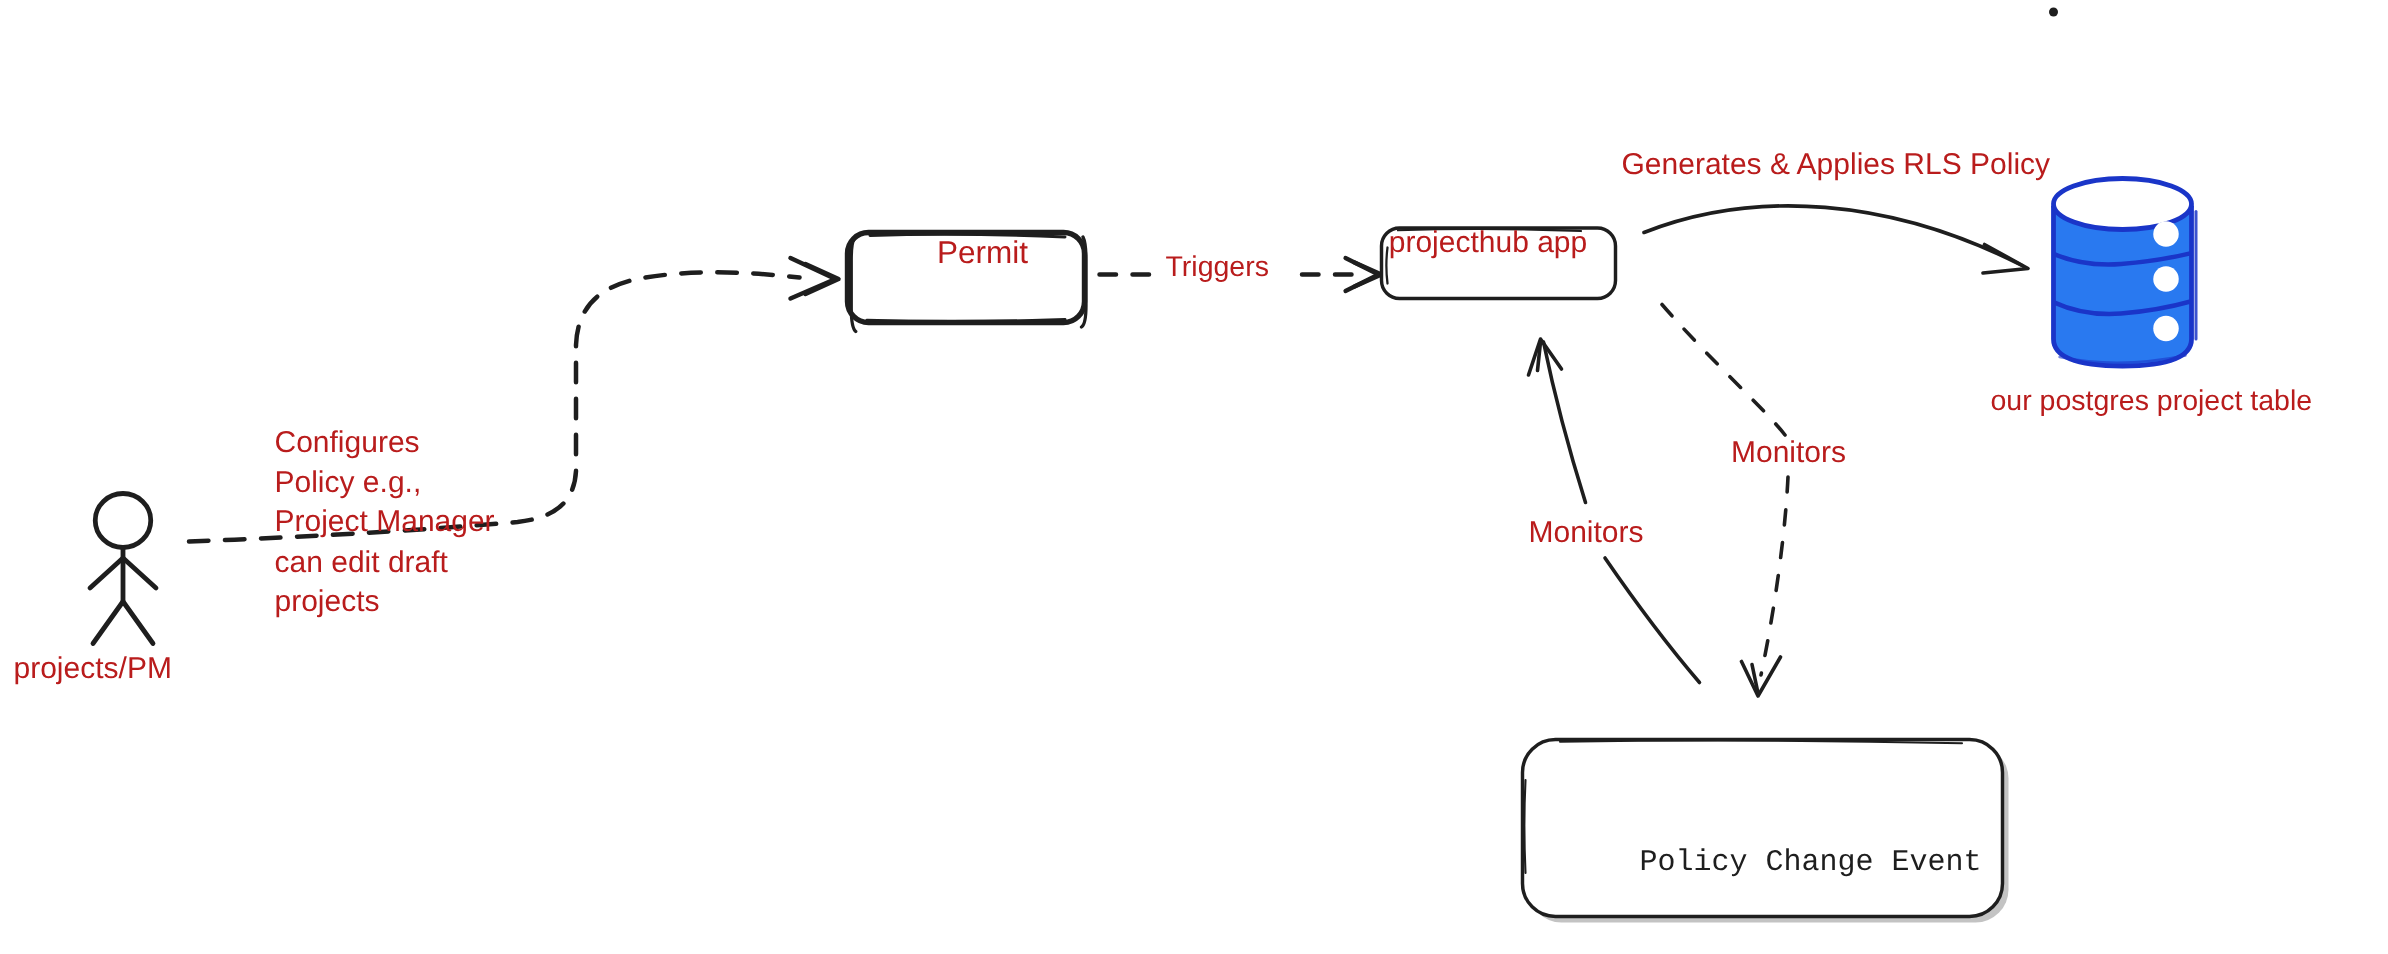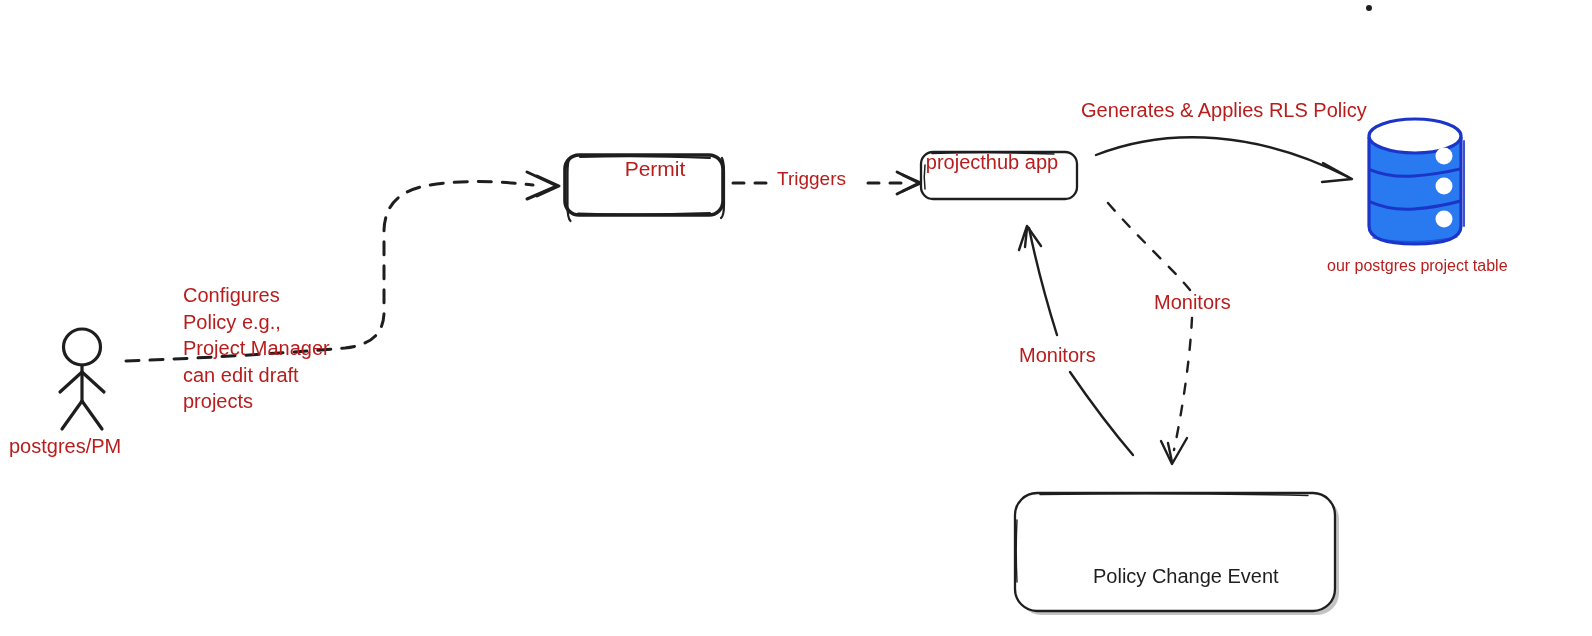--- a/index.html
+++ b/index.html
@@ -44,21 +44,21 @@
   #triggers-label {
     left: 777px; top: 169px;
     font-size: 19px;
   }
   #rls-label {
     left: 1081px; top: 100px;
     font-size: 20px;
   }
   #db-caption {
     left: 1327px; top: 258px;
-    font-size: 16px;
+    font-size: 19px;
   }
   #monitors-label {
     left: 1154px; top: 292px;
     font-size: 20px;
   }
   #notifies-label {
     left: 1019px; top: 345px;
     font-size: 20px;
   }
   #actor-caption {
@@ -71,21 +71,21 @@
     line-height: 26.6px;
   }
   #event-box-text {
     position: absolute;
     left: 1060px; top: 509px;
     width: 260px;
     font-size: 20px;
     line-height: 26.8px;
     white-space: pre;
   }
-  #event-box-text .ttl { display: block; padding-left: 33px; }
+  #event-box-text .ttl { display: block; padding-left: 33px; font-family: Liberation Mono, monospace; }
 </style>
 </head>
 <body>
 
 <svg id="canvas" viewBox="0 0 1592 636" xmlns="http://www.w3.org/2000/svg">
   <defs>
     <clipPath id="cylClip">
       <path d="M1369 137 q0 -18 46 -18 q46 0 46 18 l0 89 q0 18 -46 18 q-46 0 -46 -18 z"></path>
     </clipPath>
   </defs>
@@ -191,21 +191,21 @@
 <div class="lbl" id="triggers-label">Triggers</div>
 
 <div class="lbl" id="rls-label">Generates &amp; Applies RLS Policy</div>
 
 <div class="lbl" id="db-caption">our postgres project table</div>
 
 <div class="lbl" id="monitors-label">Monitors</div>
 
 <div class="lbl" id="notifies-label">Monitors</div>
 
-<div class="lbl" id="actor-caption">postgres/PM</div>
+<div class="lbl" id="actor-caption">projects/PM</div>
 
 <div class="lbl" id="configures-label">Configures
 Policy e.g.,
 Project Manager
 can edit draft
 projects</div>
 
 <div id="event-box-text">
   <span class="ttl">Policy Change Event</span>
   

